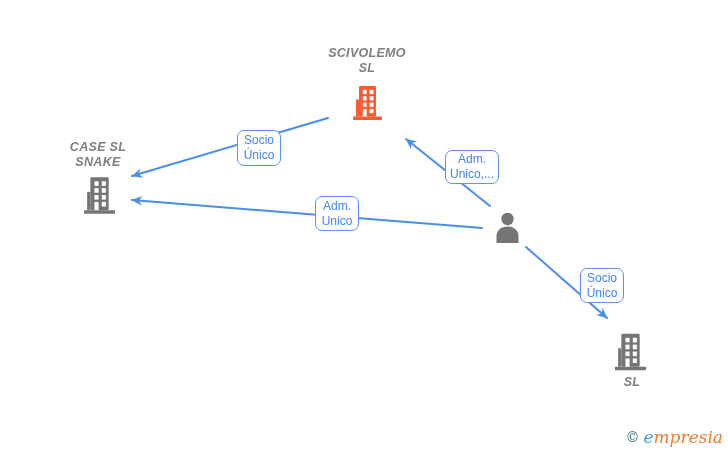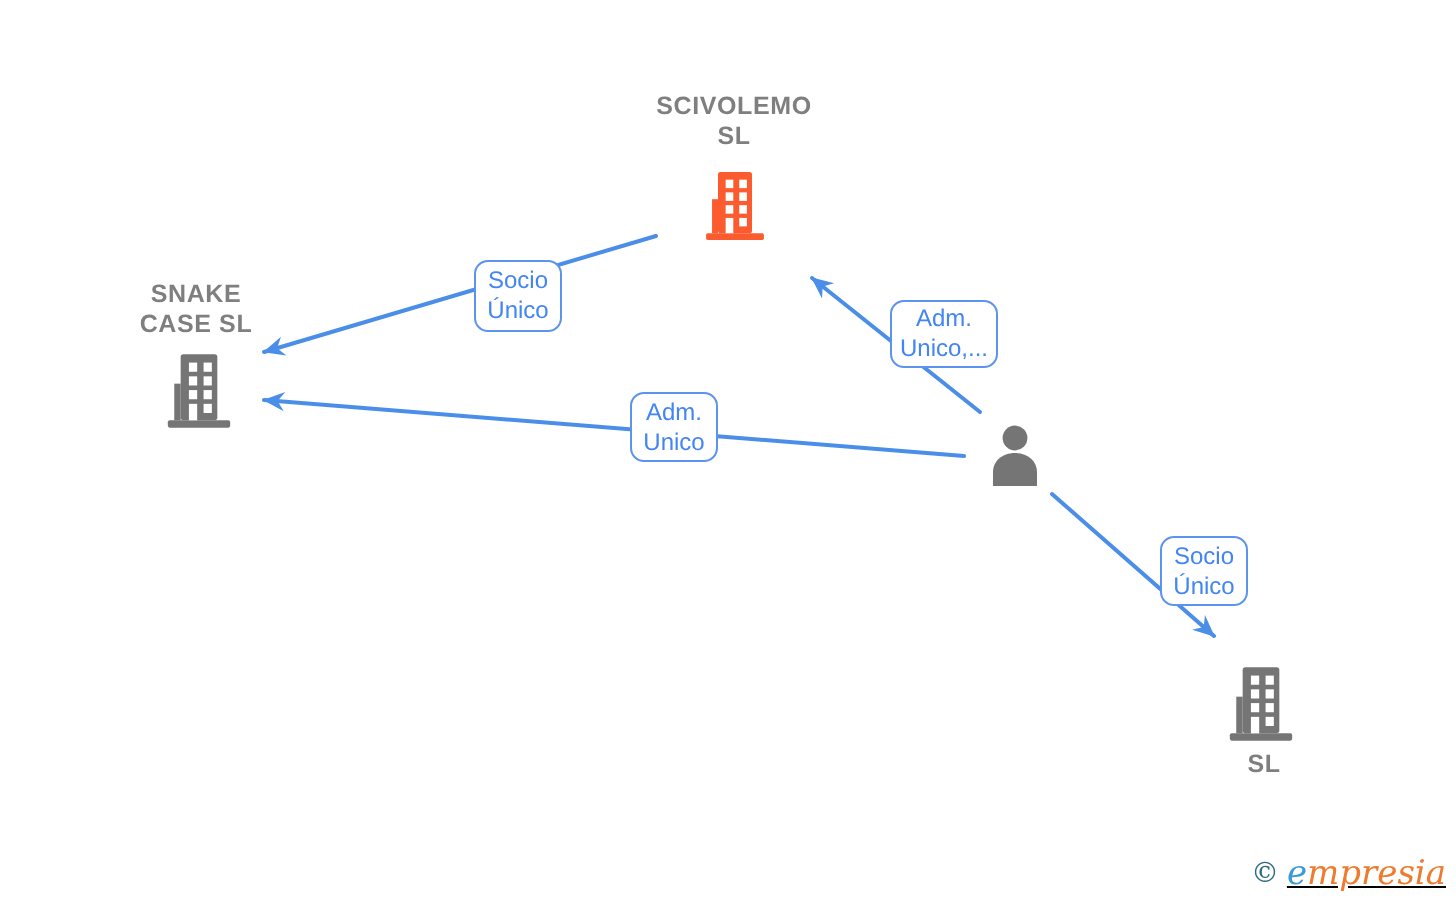--- a/index.html
+++ b/index.html
@@ -7,34 +7,34 @@
     position:relative;width:728px;height:450px;background:#ffffff;
     overflow:hidden;font-family:"Liberation Sans",sans-serif;
   }
   .edges-svg{position:absolute;left:0;top:0;z-index:1;}
   .edge{stroke:#4a8ee8;stroke-width:2;stroke-linecap:round;}
   .icon{position:absolute;z-index:2;cursor:pointer;}
   .node-label{
     position:absolute;z-index:2;text-align:center;line-height:15px;
     color:#7f7f7f;font-size:12.5px;cursor:pointer;
   }
-  .company-label{font-weight:bold;letter-spacing:.3px;}
+  .company-label{font-weight:bold;letter-spacing:.3px;font-style:italic;}
   .person-label{font-weight:normal;}
   .chip{
     position:absolute;z-index:3;box-sizing:border-box;background:#ffffff;
     border:1.5px solid #5b93ee;border-radius:7px;color:#4285f4;
     font-size:12px;line-height:15px;display:flex;flex-direction:column;
     align-items:center;justify-content:center;text-align:center;margin-left:32px;
   }
   .footer{
     position:absolute;right:5px;bottom:4px;z-index:2;display:flex;
     align-items:center;gap:4px;cursor:pointer;
   }
   .footer .copy{color:#2b6a7c;font-size:14px;font-family:"DejaVu Serif",serif;}
-  .brand{font-family:"DejaVu Serif",serif;font-style:italic;font-size:17px;line-height:18px;text-decoration:underline;}
+  .brand{font-family:"DejaVu Serif",serif;font-style:italic;font-size:17px;line-height:18px;}
   .brand .b-e{color:#3b9ad9;}
   .brand .b-rest{color:#ee7b30;}
 </style>
 </head>
 <body>
 
 <div class="canvas">
 
   <svg class="edges-svg" width="728" height="450" viewBox="0 0 728 450">
     <defs>
@@ -66,22 +66,22 @@
           <rect x="20.5" y="12" width="4.5" height="5"></rect>
         <rect x="12.5" y="19.5" width="4.5" height="5"></rect>
           <rect x="20.5" y="19.5" width="4.5" height="5"></rect>
         <rect x="12.5" y="27" width="4.5" height="9"></rect>
           <rect x="20.5" y="27" width="4.5" height="5"></rect>
       </g>
     </svg>
   </div>
 
   <div class="node-label company-label" style="left:46px;top:140px;width:104px;">
+    <div>CASE SL</div>
     <div>SNAKE</div>
-    <div>CASE SL</div>
   </div>
   <div class="icon" style="left:83px;top:177px;">
     <svg width="33" height="37" viewBox="0 0 36 40">
       <g fill="#757575">
         <rect x="4.5" y="16" width="3.5" height="20"></rect>
         <rect x="8" y="0" width="20" height="36" rx="1.5"></rect>
         <rect x="1" y="36" width="34" height="4" rx="1"></rect>
       </g>
       <g fill="#ffffff">
         <rect x="12.5" y="4.5" width="4.5" height="5"></rect>

